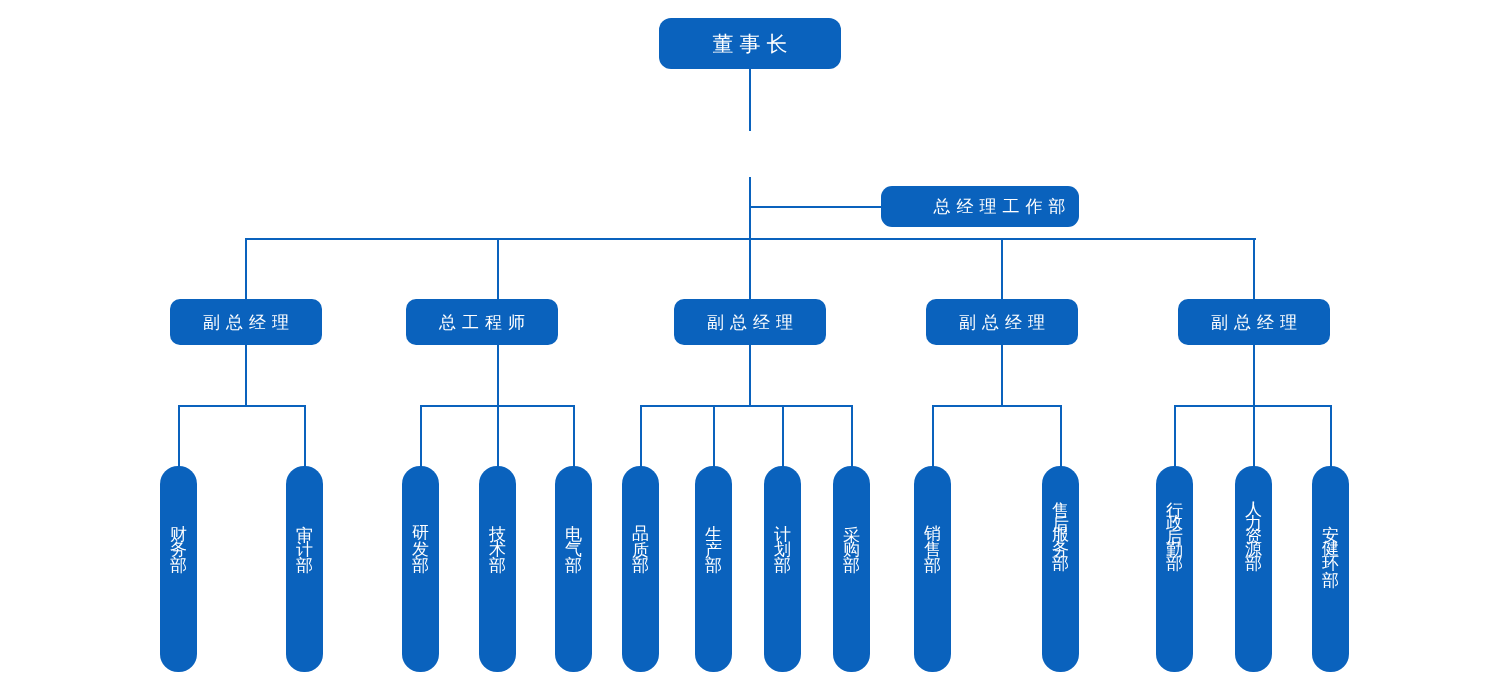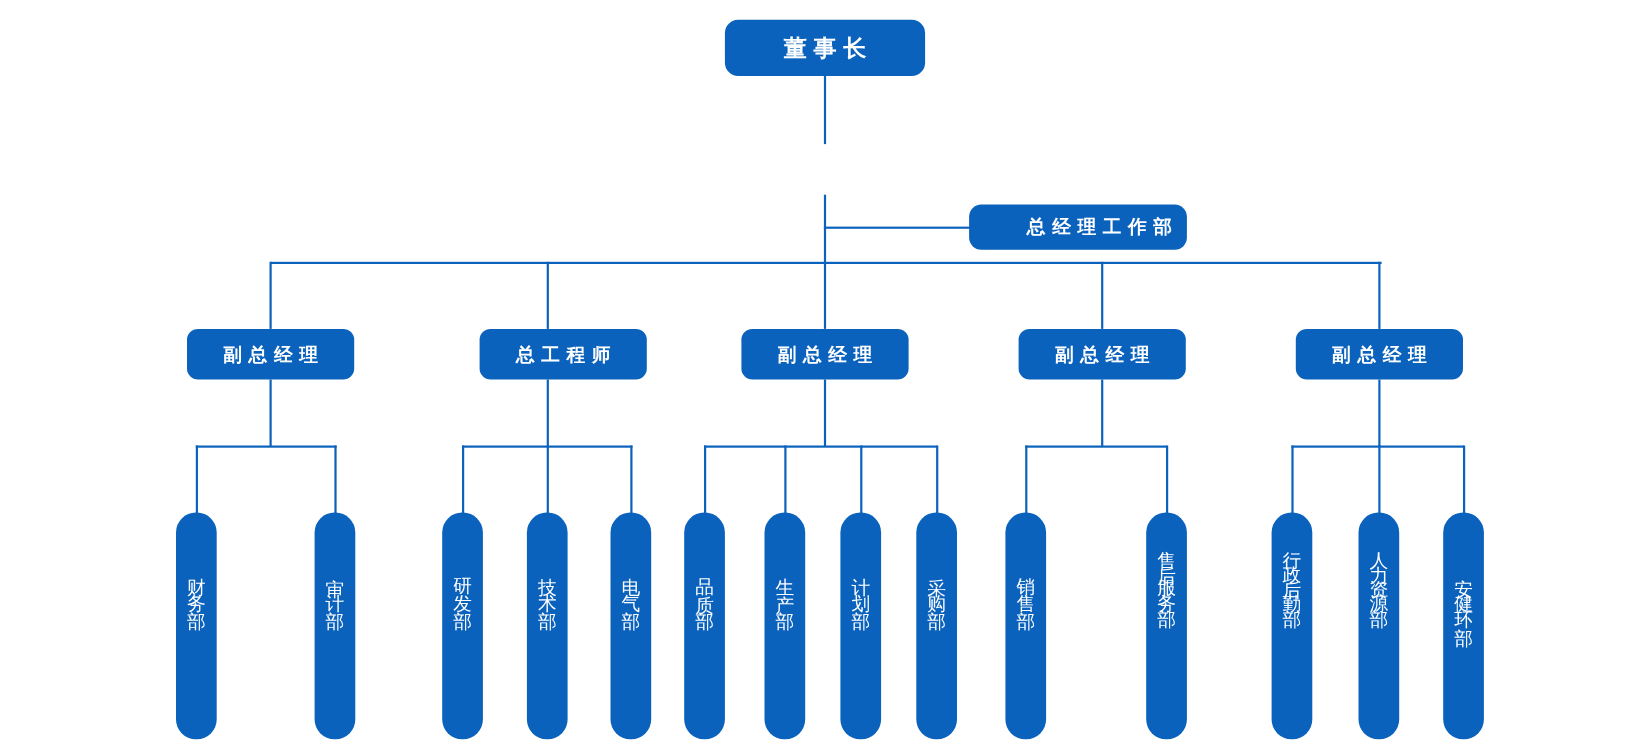--- a/index.html
+++ b/index.html
@@ -26,21 +26,21 @@
     position:absolute;
     background:#0a62bd;
     color:#ffffff;
     border-radius:10px;
     box-sizing:border-box;
     display:flex;
     align-items:center;
     justify-content:center;
     letter-spacing:6px;
     text-indent:6px;
-    font-weight:bold;
+    font-weight:normal;
     white-space:nowrap;
     user-select:none;
   }
   .node.top{
     font-size:21px;
     border-radius:12px;
   }
   .node.exec{
     font-size:19px;
     border-radius:11px;
@@ -122,21 +122,21 @@
   <div class="line v" style="left:1174px;top:405px;height:62px;"></div>
   <div class="line v" style="left:1253px;top:405px;height:62px;"></div>
   <div class="line v" style="left:1330px;top:405px;height:62px;"></div>
 
   <div class="node top" style="left:659px;top:18px;width:182px;height:51px;">董事长</div>
 
 
   <div class="node staff" style="left:881px;top:186px;width:198px;height:41px;padding-left:39px;">总经理工作部</div>
 
   <div class="node mgr" style="left:170px;top:299px;width:152px;height:46px;">副总经理</div>
-  <div class="node mgr" style="left:436px;top:299px;width:152px;height:46px;">总工程师</div>
+  <div class="node mgr" style="left:406px;top:299px;width:152px;height:46px;">总工程师</div>
   <div class="node mgr" style="left:674px;top:299px;width:152px;height:46px;">副总经理</div>
   <div class="node mgr" style="left:926px;top:299px;width:152px;height:46px;">副总经理</div>
   <div class="node mgr" style="left:1178px;top:299px;width:152px;height:46px;">副总经理</div>
 
   <div class="node dept" style="left:160px;top:466px;width:37px;height:206px;">
     <span class="vtext">财务部</span>
   </div>
   <div class="node dept" style="left:286px;top:466px;width:37px;height:206px;">
     <span class="vtext">审计部</span>
   </div>

